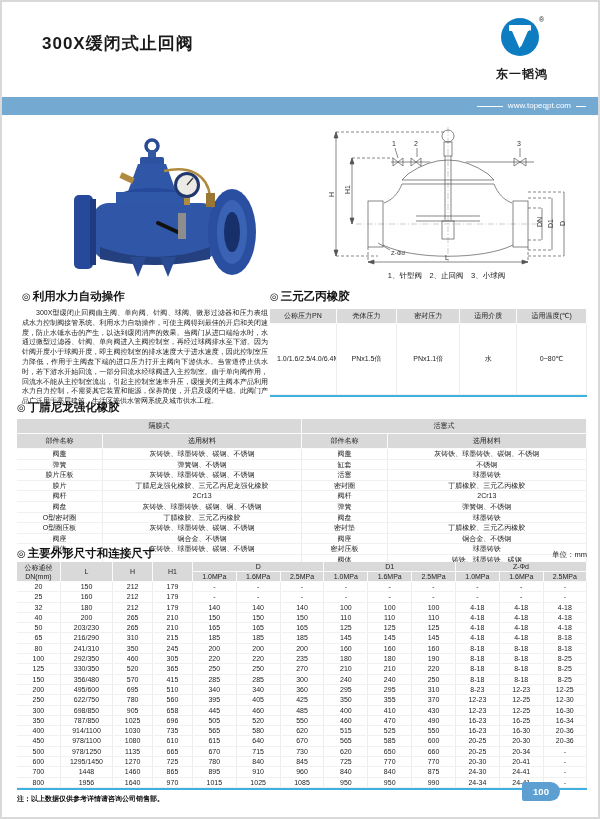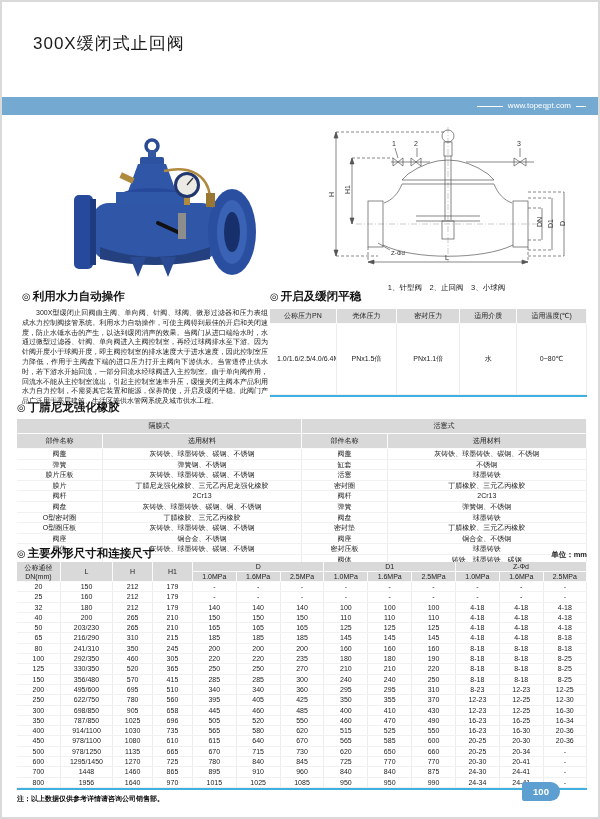--- a/index.html
+++ b/index.html
@@ -3,21 +3,21 @@
 <meta charset="utf-8">
 <style>
   html,body{margin:0;padding:0;background:#eee;}
   .page{
     position:relative;width:600px;height:819px;background:#fff;
     border:2px solid #d9d9d9;box-sizing:border-box;overflow:hidden;
     font-family:"Liberation Sans","DejaVu Sans",sans-serif;color:#1a1a1a;
   }
   .abs{position:absolute;}
   
-  .page-title{left:31px;top:30px;font-size:17px;font-weight:normal;letter-spacing:1px;}
+  .page-title{left:40px;top:30px;font-size:17px;font-weight:bold;letter-spacing:1px;}
   .logo-block{right:38px;top:12px;width:76px;text-align:center;}
   .brand-name{font-size:12px;font-weight:bold;letter-spacing:1px;margin-top:2px;}
   .band{left:0;top:95px;width:600px;height:18px;background:#74a9d1;}
   .band-site{position:absolute;right:16px;top:0;height:18px;line-height:18px;color:#fff;font-size:8px;display:flex;align-items:center;gap:5px;}
   .band-dash{display:inline-block;width:26px;height:1px;background:#fff;}
   .band-dash.short{width:10px;}
   
   .sec-head{font-size:11.5px;font-weight:bold;color:#111;display:flex;align-items:center;gap:2px;}
   .sec-bullet{font-size:10px;font-weight:bold;}
   
@@ -35,41 +35,51 @@
   .performance{left:268px;top:287px;width:317px;}
   .performance table{margin-top:5px;}
   .performance td{height:70px;vertical-align:middle;white-space:normal;padding:0 7px;line-height:1.3;}
   
   .materials{left:15px;top:398px;width:570px;}
   .materials table{margin-top:4px;}
   .materials td{height:9.6px;line-height:9.6px;}
   
   .dimensions{left:15px;top:544px;width:570px;}
   .dimensions .head-row{position:relative;height:14px;}
-  .unit-note{position:absolute;right:0;top:4px;font-size:7.5px;color:#222;font-weight:bold;}
+  .unit-note{position:absolute;right:0;top:4px;font-size:7.5px;color:#222;}
   .dimensions table{margin-top:2px;}
   .dimensions th{padding:1px 0;}
   .dimensions td{height:9.3px;line-height:9.3px;}
   .footnote{font-size:7px;font-weight:bold;margin-top:4px;color:#111;}
   
   .photo{left:58px;top:133px;width:218px;height:146px;}
   .diagram{left:296px;top:122px;width:297px;height:155px;text-align:center;}
-  .diagram-caption{font-size:7.5px;color:#222;margin-top:13px;}
+  .diagram-caption{font-size:7.5px;color:#222;margin-top:1px;}
   
   .badge{left:520px;top:780px;width:38px;height:19px;background:#5e9fd1;color:#fff;
          font-size:9.5px;font-weight:bold;line-height:19px;text-align:center;
          border-radius:3px 10px 10px 3px;}
 </style>
 </head>
 <body>
 
 <div class="page">
 
   <div class="abs page-title">300X缓闭式止回阀</div>
 
+  <div class="abs logo-block">
+    <svg width="44" height="46" viewBox="0 0 44 46">
+      <circle cx="20" cy="23" r="19" fill="#0e7cc0"></circle>
+      <rect x="9" y="11" width="22" height="6" rx="1" fill="#fff"></rect>
+      <path d="M12 17 L28 17 L21 33 C20.5 34.2 19.5 34.2 19 33 Z" fill="#fff"></path>
+      <path d="M20 33 C26 30 30 24 29 16 L33 18 C33 28 28 34 20 36 Z" fill="#0e7cc0"></path>
+      <text x="39" y="8" font-size="7" fill="#1a1a1a">®</text>
+    </svg>
+    <div class="brand-name">东一韬鸿</div>
+  </div>
 
   <div class="abs band">
     <div class="band-site">
       <span class="band-dash"></span>
       <span>www.topeqpt.com</span>
       <span class="band-dash short"></span>
     </div>
   </div>
 
   <div class="abs photo">
@@ -198,21 +208,21 @@
     <div class="sec-head">
       <span class="sec-bullet">◎</span>
       <span>利用水力自动操作</span>
     </div>
     <p>300X型缓闭止回阀由主阀、单向阀、针阀、球阀、微形过滤器和压力表组成水力控制阀接管系统。利用水力自动操作，可使主阀得到最佳的开启和关闭速度，防止水锤水击的产生，以达到缓闭消声的效果。当阀门从进口端给水时，水通过微型过滤器、针阀、单向阀进入主阀控制室，再经过球阀排水至下游。因为针阀开度小于球阀开度，即主阀控制室的排水速度大于进水速度，因此控制室压力降低，作用于主阀盘下端的进口压力打开主阀向下游供水。当管道停止供水时，若下游水开始回流，一部分回流水经球阀进入主控制室。由于单向阀作用，回流水不能从主控制室流出，引起主控制室速率升压，缓慢关闭主阀本产品利用水力自力控制，不需要其它装置和能源，保养简便，开启及缓闭平稳。此阀门产品广泛用于高层建筑、生活区等供水管网系统及城市供水工程。</p>
   </div>
 
   <div class="abs performance">
     <div class="sec-head">
       <span class="sec-bullet">◎</span>
-      <span>开启及缓闭平稳</span>
+      <span>三元乙丙橡胶</span>
     </div>
     <div class="blue-underline">
       <table>
         <colgroup>
             <col style="width:21%">
             <col style="width:19%">
             <col style="width:20%">
             <col style="width:18%">
             <col style="width:22%">
           </colgroup>

